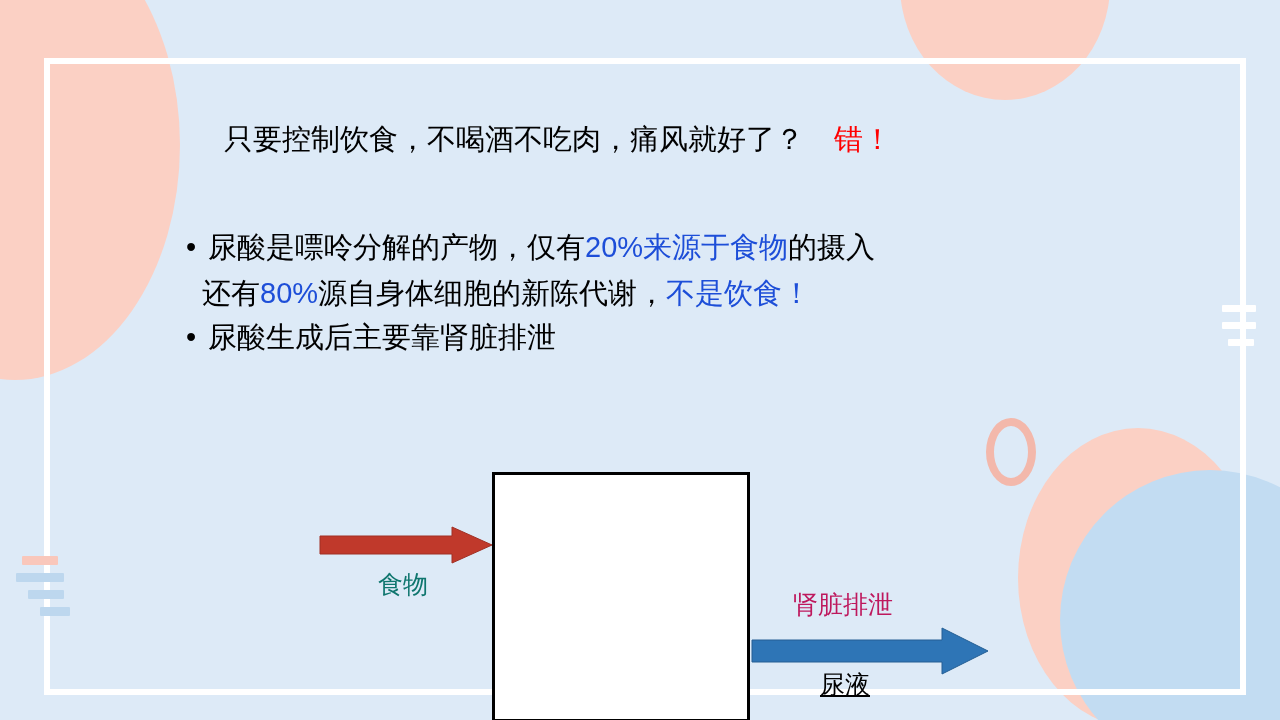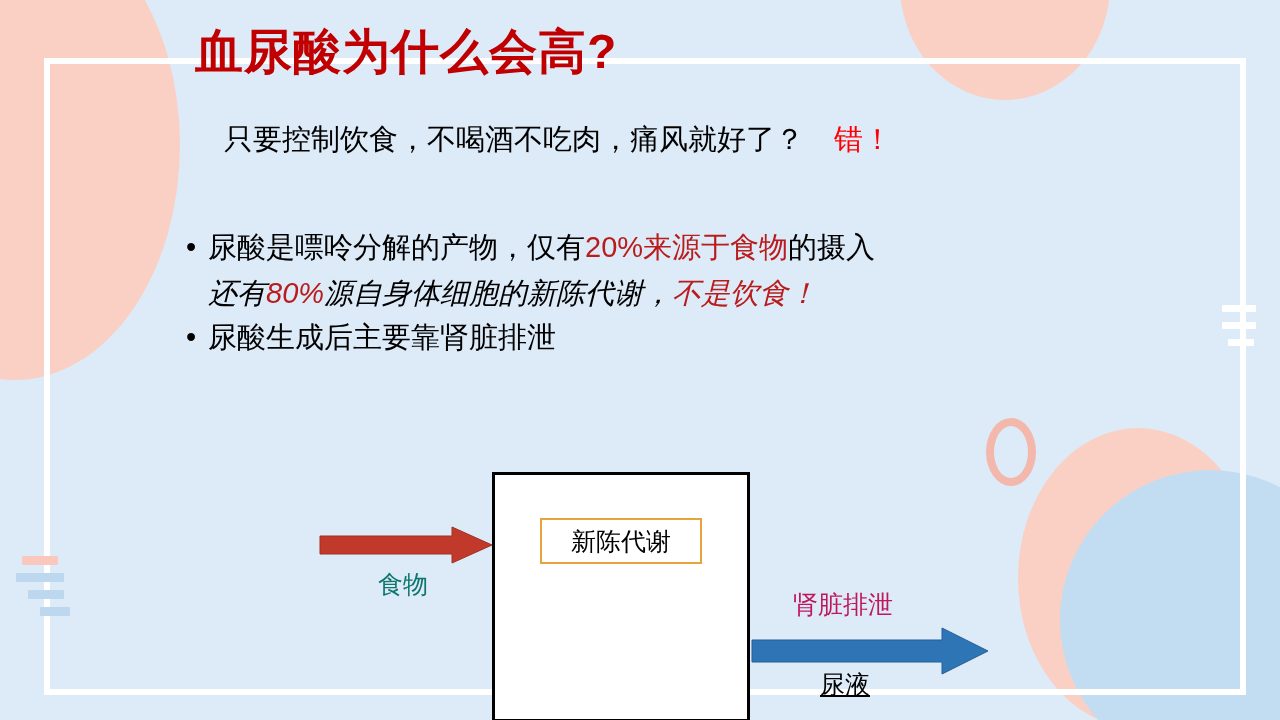--- a/index.html
+++ b/index.html
@@ -61,22 +61,22 @@
     font-size:29px;color:#000000;white-space:nowrap;margin-left:32px;
   }
   .subtitle .wrong{color:#ff0000;margin-left:30px;}
 
   .bullets{position:absolute;left:186px;top:225px;width:960px;}
   .bullet-row{display:flex;align-items:flex-start;margin-bottom:2px;}
   .dot{
     font-size:29px;line-height:44px;color:#000;width:22px;flex:0 0 22px;
   }
   .btext{font-size:29px;line-height:44px;color:#000;}
-  .sub-line{font-size:29px;line-height:44px;color:#000;margin-left:22px;font-style:italic;}
-  .red{color:#b91c1c;}
+  .sub-line{font-size:29px;line-height:44px;color:#000;margin-left:16px;}
+  .red{color:#1d4ed8;}
 
   
   .diagram{position:absolute;left:0;top:0;width:1280px;height:720px;pointer-events:none;}
   .box{
     position:absolute;left:492px;top:472px;width:252px;height:244px;
     background:#ffffff;border:3px solid #000000;
   }
   .metabolism-label{
     position:absolute;left:540px;top:518px;width:158px;height:42px;
     background:#ffffff;border:2px solid #e8a33d;
@@ -107,21 +107,20 @@
   <div class="dash d2"></div>
   <div class="dash d3"></div>
   <div class="ldash l1"></div>
   <div class="ldash l2"></div>
   <div class="ldash l3"></div>
   <div class="ldash l4"></div>
 </div>
 
 <div class="content">
 
-  <div class="title">血尿酸为什么会高?</div>
 
   <div class="subtitle">
     <span>只要控制饮食，不喝酒不吃肉，痛风就好了？</span><span class="wrong">错！</span>
   </div>
 
   <div class="bullets">
 
     <div>
       <div class="bullet-row">
         <span class="dot">•</span>
@@ -153,18 +152,17 @@
       <polygon transform="translate(556,613) scale(0.95)" points="0,-30 7,-14 22,-23 17,-6 34,-4 21,6 32,18 15,17 17,33 3,23 -6,36 -11,21 -26,27 -22,11 -38,9 -26,-2 -36,-15 -20,-14 -22,-30 -8,-21"></polygon>
       <polygon transform="translate(622,608) scale(0.88)" points="0,-30 7,-14 22,-23 17,-6 34,-4 21,6 32,18 15,17 17,33 3,23 -6,36 -11,21 -26,27 -22,11 -38,9 -26,-2 -36,-15 -20,-14 -22,-30 -8,-21"></polygon>
       <polygon transform="translate(684,614) scale(0.9)" points="0,-30 7,-14 22,-23 17,-6 34,-4 21,6 32,18 15,17 17,33 3,23 -6,36 -11,21 -26,27 -22,11 -38,9 -26,-2 -36,-15 -20,-14 -22,-30 -8,-21"></polygon>
       <polygon transform="translate(551,672) scale(0.9)" points="0,-30 7,-14 22,-23 17,-6 34,-4 21,6 32,18 15,17 17,33 3,23 -6,36 -11,21 -26,27 -22,11 -38,9 -26,-2 -36,-15 -20,-14 -22,-30 -8,-21"></polygon>
       <polygon transform="translate(618,671) scale(0.92)" points="0,-30 7,-14 22,-23 17,-6 34,-4 21,6 32,18 15,17 17,33 3,23 -6,36 -11,21 -26,27 -22,11 -38,9 -26,-2 -36,-15 -20,-14 -22,-30 -8,-21"></polygon>
       <polygon transform="translate(686,676) scale(0.9)" points="0,-30 7,-14 22,-23 17,-6 34,-4 21,6 32,18 15,17 17,33 3,23 -6,36 -11,21 -26,27 -22,11 -38,9 -26,-2 -36,-15 -20,-14 -22,-30 -8,-21"></polygon>
     </g>
   </svg>
 
   <div class="box"></div>
-  <div class="metabolism-label">新陈代谢</div>
   <div class="food-label">食物</div>
   <div class="kidney-label">肾脏排泄</div>
   <div class="urine-label">尿液</div>
 
 </div>
 
 </body></html>

